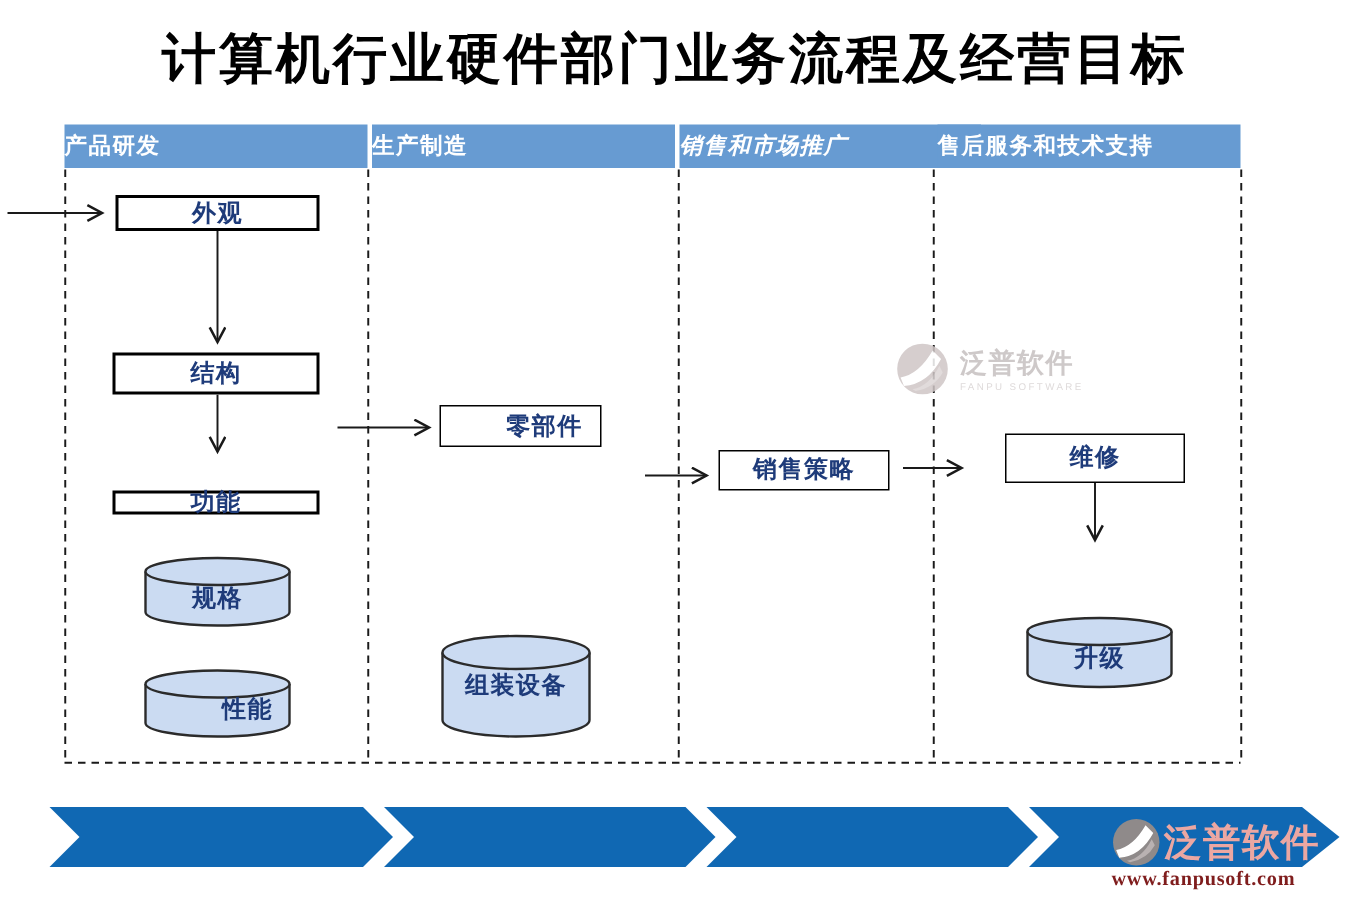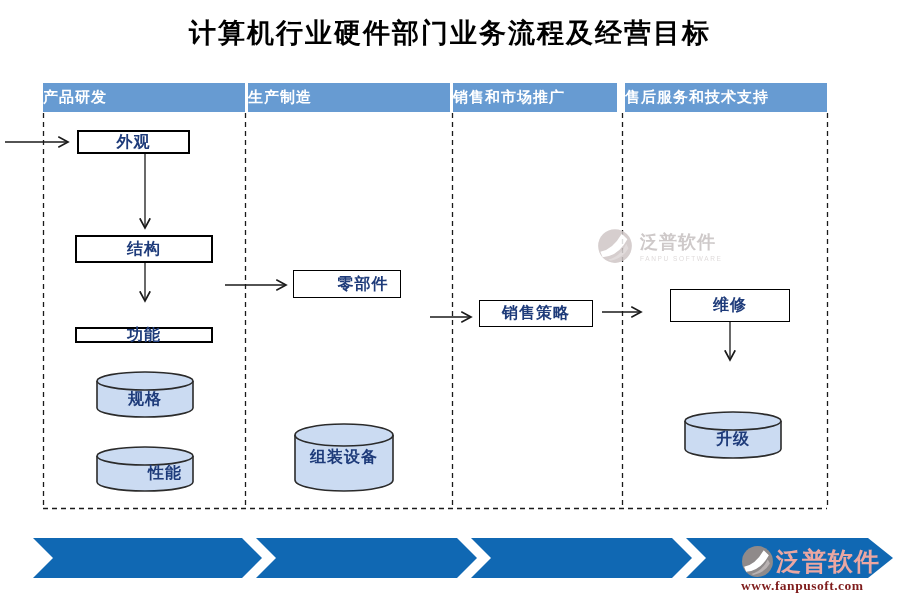--- a/index.html
+++ b/index.html
@@ -1,19 +1,19 @@
 <!DOCTYPE html>
 <html><head>
 <meta charset="utf-8">
 <style>
   html,body{margin:0;padding:0;background:#fff;}
   .stage{position:relative;width:900px;height:600px;background:#fff;overflow:hidden;
          font-family:"Liberation Sans",sans-serif;}
   .title{position:absolute;top:15px;left:0;width:100%;text-align:center;
-         font-family:"Liberation Serif",serif;font-weight:700;font-size:27px;
+         font-family:"Liberation Serif",serif;font-weight:700;font-size:36px;
          letter-spacing:2px;color:#000;}
   .lane-header{position:absolute;top:83px;height:29px;background:#679BD2;
          color:#fff;font-weight:700;font-size:15px;display:flex;align-items:center;
          justify-content:flex-start;letter-spacing:1px;}
   .svg-layer{position:absolute;left:0;top:0;width:900px;height:600px;pointer-events:none;}
   .pbox{position:absolute;background:#fff;border:2px solid #000;display:flex;
         align-items:center;justify-content:center;
         font-family:"Liberation Serif",serif;font-weight:700;font-size:16px;
         color:#1E3B7A;letter-spacing:1px;box-sizing:border-box;}
   .pbox.thin{border-width:1.5px;}
@@ -37,21 +37,21 @@
 <div class="stage">
 
   <div class="title">计算机行业硬件部门业务流程及经营目标</div>
 
   <div class="lane-header" style="left:43px;width:202px;">
     <span>产品研发</span>
   </div>
   <div class="lane-header" style="left:248px;width:202px;">
     <span>生产制造</span>
   </div>
-  <div class="lane-header" style="left:453px;width:164px;">
+  <div class="lane-header" style="left:453px;width:201px;font-style:italic;">
     <span>销售和市场推广</span>
   </div>
   <div class="lane-header" style="left:625px;width:202px;">
     <span>售后服务和技术支持</span>
   </div>
 
   <svg class="svg-layer" viewBox="0 0 900 600">
     <defs>
       <marker id="ah" markerWidth="11" markerHeight="10" refX="8" refY="4.5" orient="auto">
         <path d="M0.5,0.5 L8,4.5 L0.5,8.5" fill="none" stroke="#1a1a1a" stroke-width="1.3"></path>
@@ -97,21 +97,21 @@
     </g>
 
     <g fill="#1068B3">
       <polygon points="33,538 242,538 262,558 242,578 33,578 53,558"></polygon>
       <polygon points="256,538 457,538 477,558 457,578 256,578 276,558"></polygon>
       <polygon points="471,538 672,538 692,558 672,578 471,578 491,558"></polygon>
       <polygon points="686,538 868,538 893,558 868,578 686,578 706,558"></polygon>
     </g>
   </svg>
 
-  <div class="pbox" style="left:77px;top:130px;width:113px;height:24px;">
+  <div class="pbox" style="left:77px;top:130px;width:136px;height:24px;">
     <span>外观</span>
   </div>
   <div class="pbox" style="left:75px;top:235px;width:138px;height:28px;">
     <span>结构</span>
   </div>
   <div class="pbox" style="left:75px;top:307px;width:138px;height:16px;margin-top:20px;">
     <span>功能</span>
   </div>
   <div class="pbox thin" style="left:293px;top:270px;width:108px;height:28px;padding-left:32px;">
     <span>零部件</span>

